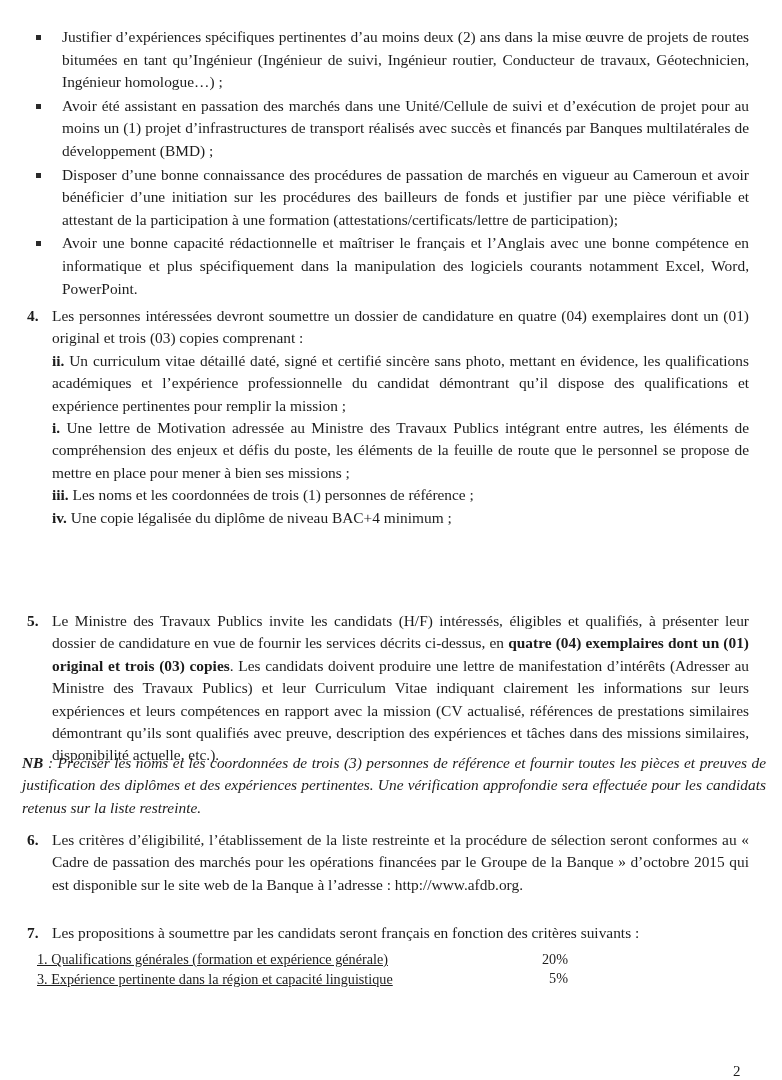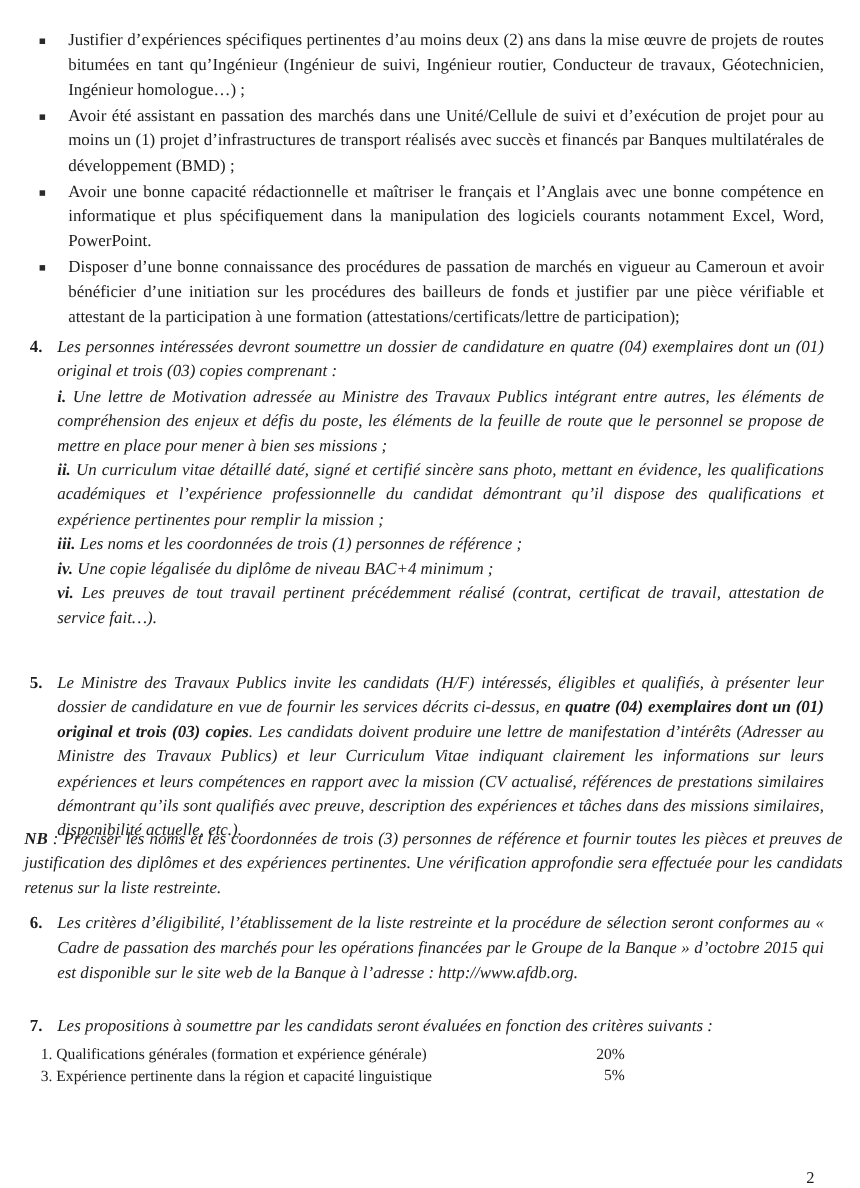--- a/index.html
+++ b/index.html
@@ -15,32 +15,32 @@
   .bullets { position: absolute; left: 34px; top: 26px; width: 715px; }
   .bullet { position: relative; padding-left: 28px; line-height: 22.6px; text-align: justify; margin-bottom: 1px; }
   .bullet .marker {
     position: absolute; left: 2px; top: 9px; width: 5px; height: 5px; background: #2a2a2a;
   }
 
   
   .section { position: absolute; left: 27px; width: 722px; line-height: 22.4px; }
   .section .num { position: absolute; left: 0; top: 0; font-weight: bold; }
   .section .body { margin-left: 25px; text-align: justify; }
-  .section p { margin: 0; font-style: italic; }
+  .section p { margin: 0; }
   .roman { font-weight: bold; }
   .bold { font-weight: bold; }
 
   .nb {
     position: absolute; left: 22px; top: 752px; width: 744px;
     font-style: italic; line-height: 22.4px; text-align: justify;
   }
   .nb .label { font-weight: bold; }
 
   .criteria { position: absolute; left: 37px; top: 951px; width: 520px; font-size: 14.2px; }
-  .crit-row { position: relative; display: flex; align-items: flex-end; margin-bottom: 3px; }
+  .crit-row { position: relative; display: flex; align-items: flex-end; margin-bottom: 3px; text-decoration: underline; }
   .crit-label { width: 382px; line-height: 16.6px; text-align: justify; }
   .crit-value { position: absolute; left: 487px; width: 44px; text-align: right; }
 
   .page-number { position: absolute; left: 733px; top: 1063px; font-size: 15px; }
 </style>
 </head>
 <body>
 
 <div class="page">
 
@@ -48,37 +48,36 @@
     <div class="bullet">
       <span class="marker"></span>
       <span>Justifier d’expériences spécifiques pertinentes d’au moins deux (2) ans dans la mise œuvre de projets de routes bitumées en tant qu’Ingénieur (Ingénieur de suivi, Ingénieur routier, Conducteur de travaux, Géotechnicien, Ingénieur homologue…) ;</span>
     </div>
     <div class="bullet">
       <span class="marker"></span>
       <span>Avoir été assistant en passation des marchés dans une Unité/Cellule de suivi et d’exécution de projet pour au moins un (1) projet d’infrastructures de transport réalisés avec succès et financés par Banques multilatérales de développement (BMD) ;</span>
     </div>
     <div class="bullet">
       <span class="marker"></span>
-      <span>Avoir une bonne capacité rédactionnelle et maîtriser le français et l’Anglais avec une bonne compétence en informatique et plus spécifiquement dans la manipulation des logiciels courants notamment Excel, Word, PowerPoint.</span>
+      <span>Disposer d’une bonne connaissance des procédures de passation de marchés en vigueur au Cameroun et avoir bénéficier d’une initiation sur les procédures des bailleurs de fonds et justifier par une pièce vérifiable et attestant de la participation à une formation (attestations/certificats/lettre de participation);</span>
     </div>
     <div class="bullet">
       <span class="marker"></span>
-      <span>Disposer d’une bonne connaissance des procédures de passation de marchés en vigueur au Cameroun et avoir bénéficier d’une initiation sur les procédures des bailleurs de fonds et justifier par une pièce vérifiable et attestant de la participation à une formation (attestations/certificats/lettre de participation);</span>
+      <span>Avoir une bonne capacité rédactionnelle et maîtriser le français et l’Anglais avec une bonne compétence en informatique et plus spécifiquement dans la manipulation des logiciels courants notamment Excel, Word, PowerPoint.</span>
     </div>
   </div>
 
   <div class="section" style="top:305px;">
     <span class="num">4.</span>
     <div class="body">
       <p>Les personnes intéressées devront soumettre un dossier de candidature en quatre (04) exemplaires dont un (01) original et trois (03) copies comprenant :</p>
+      <p><span class="roman">ii.</span><span> Un curriculum vitae détaillé daté, signé et certifié sincère sans photo, mettant en évidence, les qualifications académiques et l’expérience professionnelle du candidat démontrant qu’il dispose des qualifications et expérience pertinentes pour remplir la mission ;</span></p>
       <p><span class="roman">i.</span><span> Une lettre de Motivation adressée au Ministre des Travaux Publics intégrant entre autres, les éléments de compréhension des enjeux et défis du poste, les éléments de la feuille de route que le personnel se propose de mettre en place pour mener à bien ses missions ;</span></p>
-      <p><span class="roman">ii.</span><span> Un curriculum vitae détaillé daté, signé et certifié sincère sans photo, mettant en évidence, les qualifications académiques et l’expérience professionnelle du candidat démontrant qu’il dispose des qualifications et expérience pertinentes pour remplir la mission ;</span></p>
       <p><span class="roman">iii.</span><span> Les noms et les coordonnées de trois (1) personnes de référence ;</span></p>
       <p><span class="roman">iv.</span><span> Une copie légalisée du diplôme de niveau BAC+4 minimum ;</span></p>
-      <p><span class="roman">vi.</span><span> Les preuves de tout travail pertinent précédemment réalisé (contrat, certificat de travail, attestation de service fait…).</span></p>
     </div>
   </div>
 
   <div class="section" style="top:610px;">
     <span class="num">5.</span>
     <div class="body">
       <p><span>Le Ministre des Travaux Publics invite les candidats (H/F) intéressés, éligibles et qualifiés, à présenter leur dossier de candidature en vue de fournir les services décrits ci-dessus, en </span><span class="bold">quatre (04) exemplaires dont un (01) original et trois (03) copies</span><span>. Les candidats doivent produire une lettre de manifestation d’intérêts (Adresser au Ministre des Travaux Publics) et leur Curriculum Vitae indiquant clairement les informations sur leurs expériences et leurs compétences en rapport avec la mission (CV actualisé, références de prestations similaires démontrant qu’ils sont qualifiés avec preuve, description des expériences et tâches dans des missions similaires, disponibilité actuelle, etc.).</span></p>
     </div>
   </div>
 
@@ -89,21 +88,21 @@
   <div class="section" style="top:829px;">
     <span class="num">6.</span>
     <div class="body">
       <p>Les critères d’éligibilité, l’établissement de la liste restreinte et la procédure de sélection seront conformes au « Cadre de passation des marchés pour les opérations financées par le Groupe de la Banque » d’octobre 2015 qui est disponible sur le site web de la Banque à l’adresse : http://www.afdb.org.</p>
     </div>
   </div>
 
   <div class="section" style="top:922px;">
     <span class="num">7.</span>
     <div class="body">
-      <p>Les propositions à soumettre par les candidats seront évaluées en fonction des critères suivants :</p>
+      <p>Les propositions à soumettre par les candidats seront français en fonction des critères suivants :</p>
     </div>
   </div>
 
   <div class="criteria">
     <div class="crit-row">
       <span class="crit-label">1. Qualifications générales (formation et expérience générale)</span>
       <span class="crit-value">20%</span>
     </div>
     <div class="crit-row">
       <span class="crit-label">3. Expérience pertinente dans la région et capacité linguistique</span>

